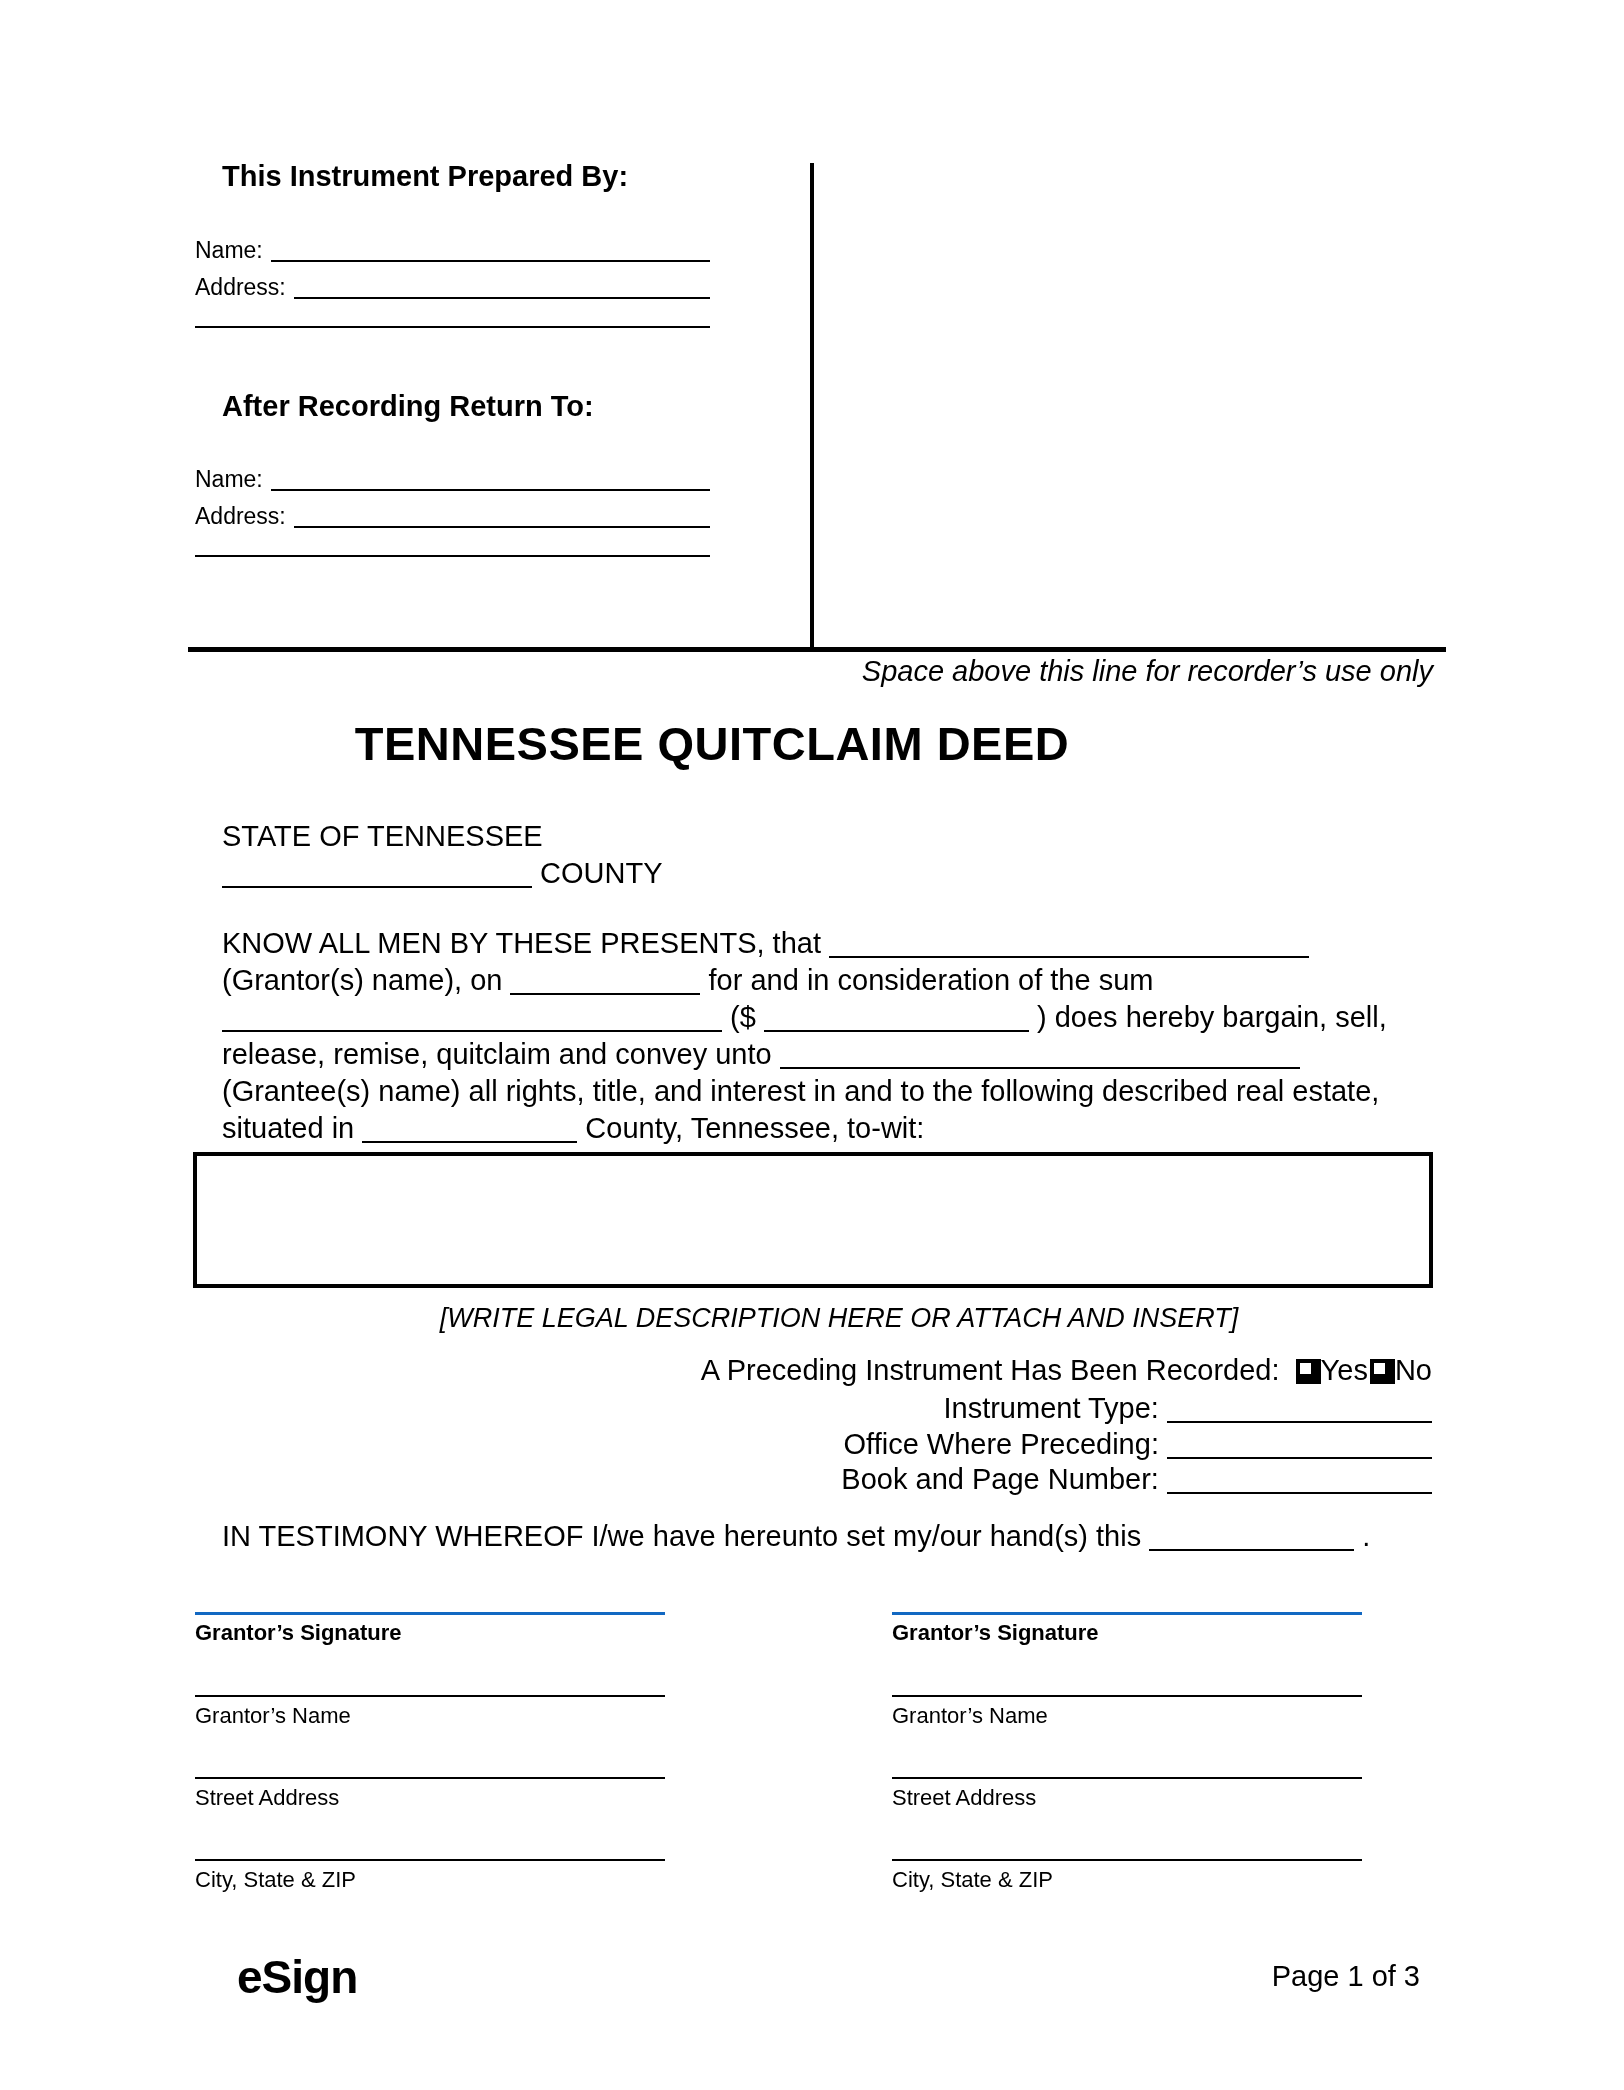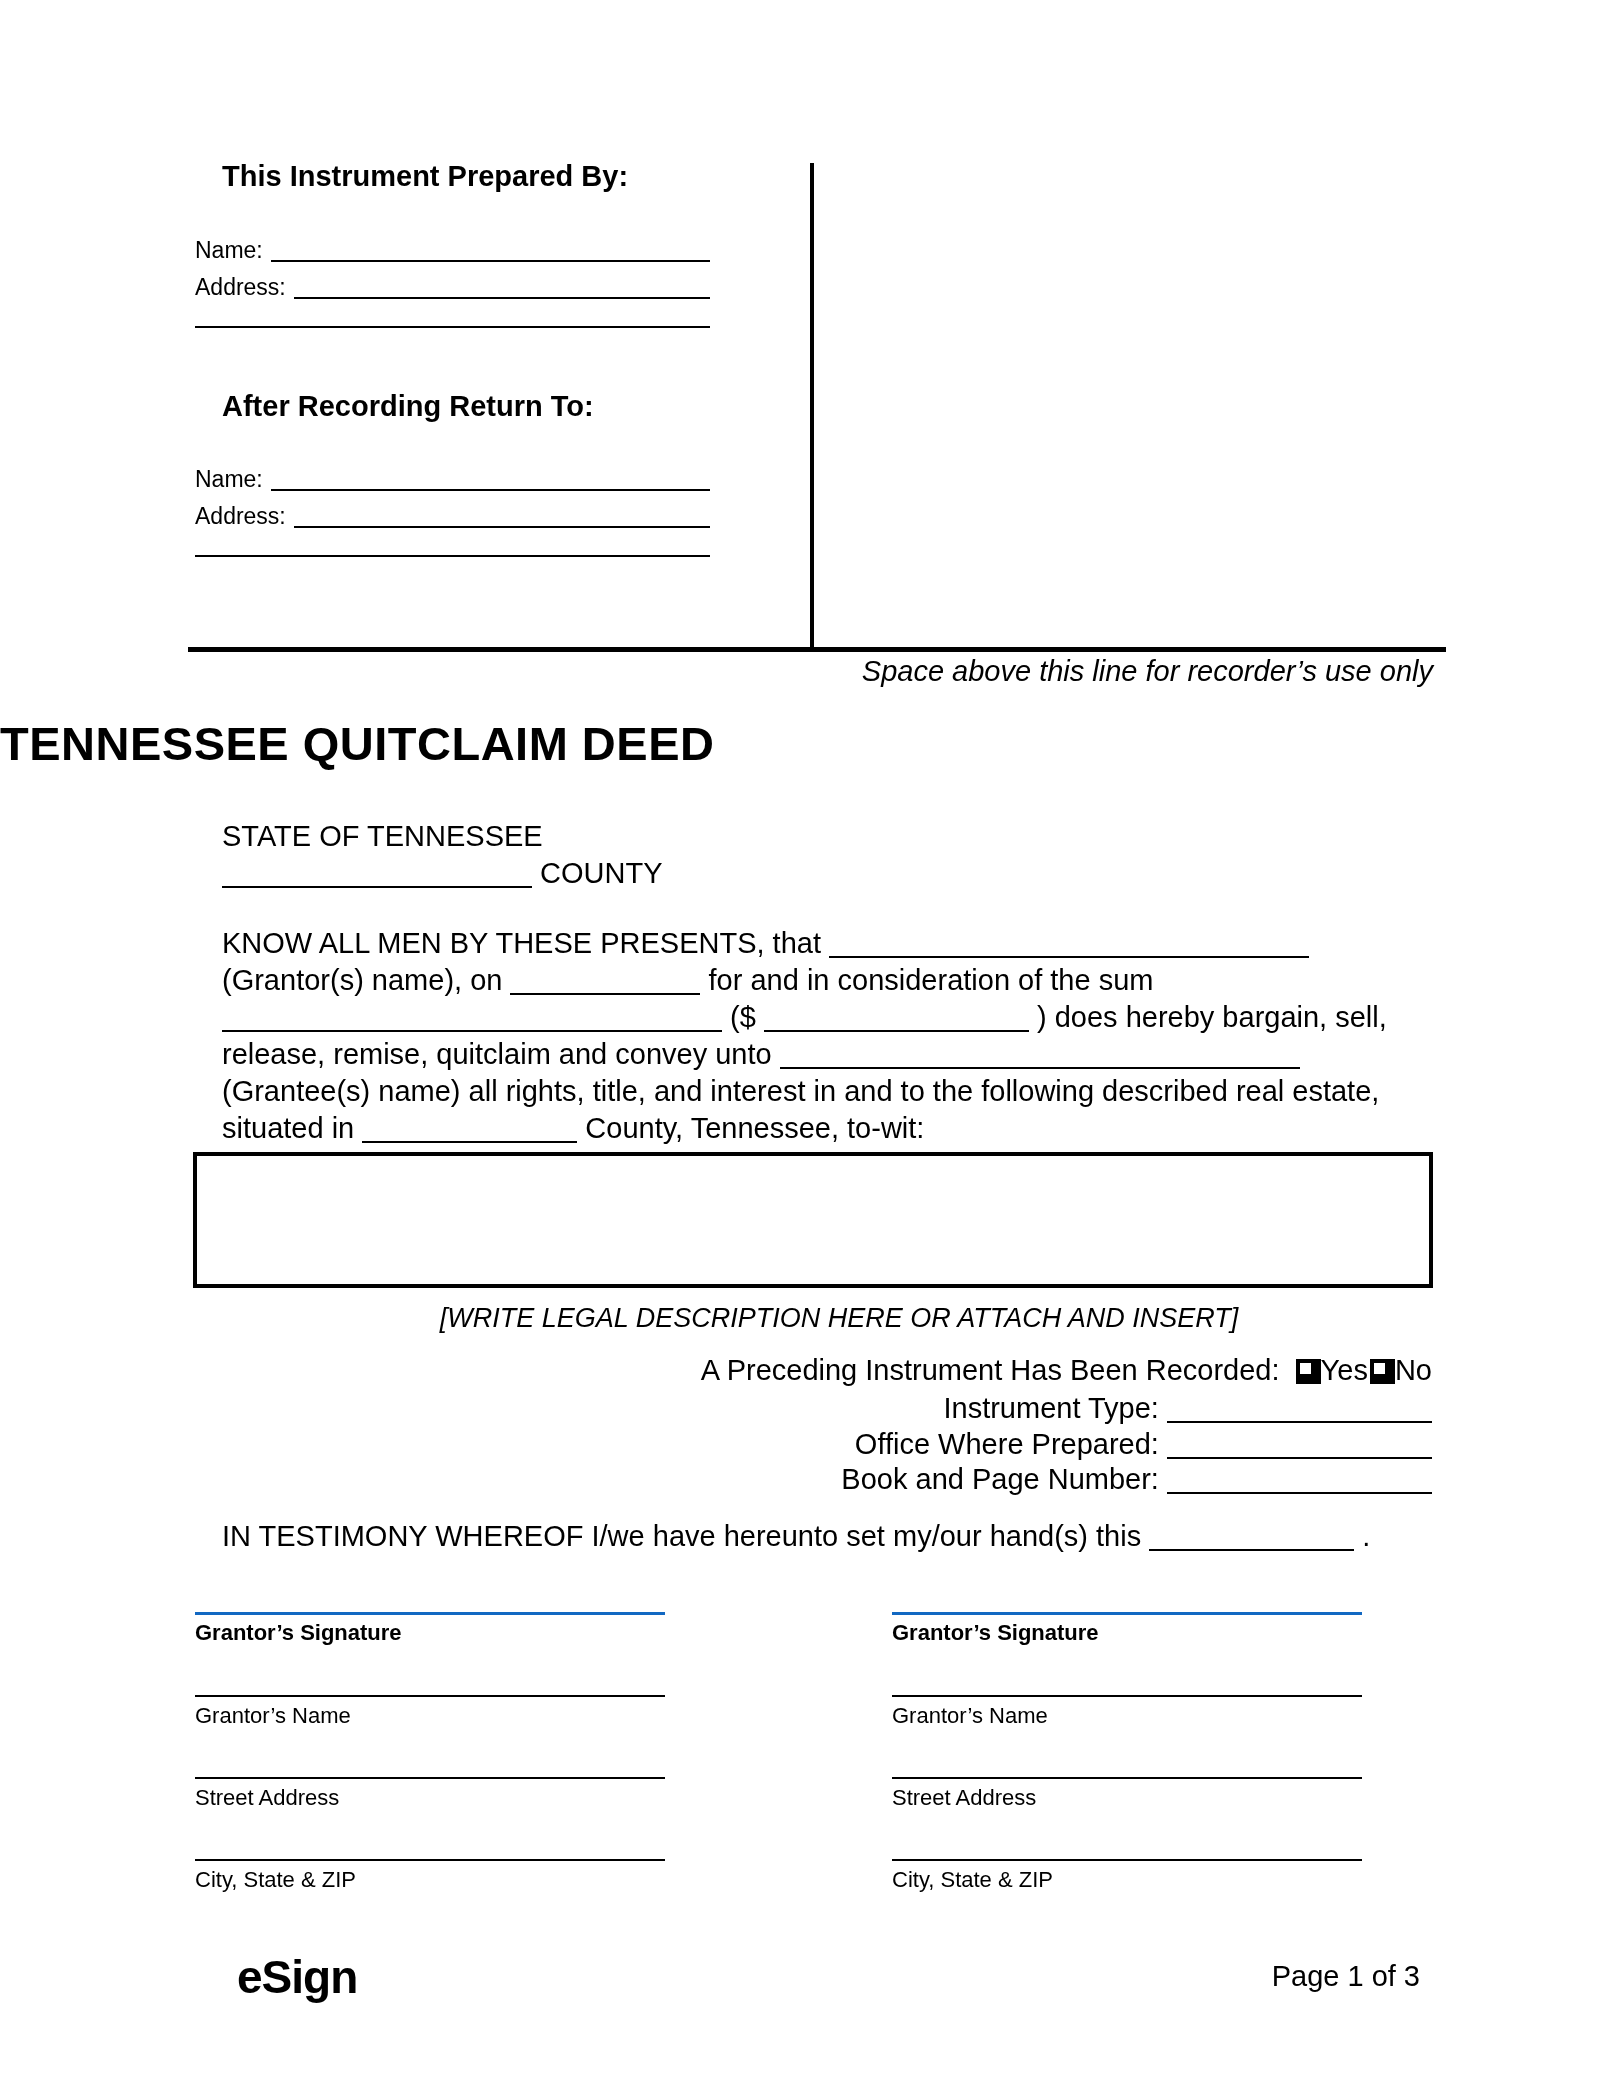--- a/index.html
+++ b/index.html
@@ -60,21 +60,21 @@
     <span>Address:</span>
     <span class="fill"></span>
   </div>
   <div class="abs soloLine" style="left:195px;top:529px;width:515px;height:26px;"></div>
 
   <div class="abs rule-v" style="left:810px;top:163px;height:486px;"></div>
   <div class="abs rule-h" style="left:188px;top:647px;width:1258px;"></div>
 
   <div class="abs txt italic" style="top: 653px; right: 191px;">Space above this line for recorder’s use only</div>
 
-  <div class="abs bold" style="left:0;top:716px;width:1424px;font-size:47px;letter-spacing:0.5px;">TENNESSEE QUITCLAIM DEED</div>
+  <div class="abs bold" style="left:0;top:716px;width:1424px;text-align:center;font-size:47px;letter-spacing:0.5px;">TENNESSEE QUITCLAIM DEED</div>
 
   <div class="abs txt" style="left:195px;top:818px;">STATE OF TENNESSEE</div>
   <div class="abs txt" style="left:195px;top:855px;">
     <span class="bl" style="width:310px;"></span>
     <span>COUNTY</span>
   </div>
 
   <div class="abs txt" style="left:195px;top:925px;">
     <span>KNOW ALL MEN BY THESE PRESENTS, that</span>
     <span class="bl" style="width:480px;"></span>
@@ -108,21 +108,21 @@
 
   <div class="abs txt rightline" style="top:1352px;">
     <span>A Preceding Instrument Has Been Recorded:</span>
     <span class="cb" style="margin-left:8px;"><span class="cb-i"></span></span><span>Yes</span><span class="cb" style="margin-left:2px;"><span class="cb-i"></span></span><span>No</span>
   </div>
   <div class="abs txt rightline" style="top:1390px;">
     <span>Instrument Type:</span>
     <span class="bl" style="width:265px;"></span>
   </div>
   <div class="abs txt rightline" style="top:1426px;">
-    <span>Office Where Prepared:</span>
+    <span>Office Where Preceding:</span>
     <span class="bl" style="width:265px;"></span>
   </div>
   <div class="abs txt rightline" style="top:1461px;">
     <span>Book and Page Number:</span>
     <span class="bl" style="width:265px;"></span>
   </div>
 
   <div class="abs txt" style="left:195px;top:1518px;">
     <span>IN TESTIMONY WHEREOF I/we have hereunto set my/our hand(s) this</span>
     <span class="bl" style="width:205px;"></span>

